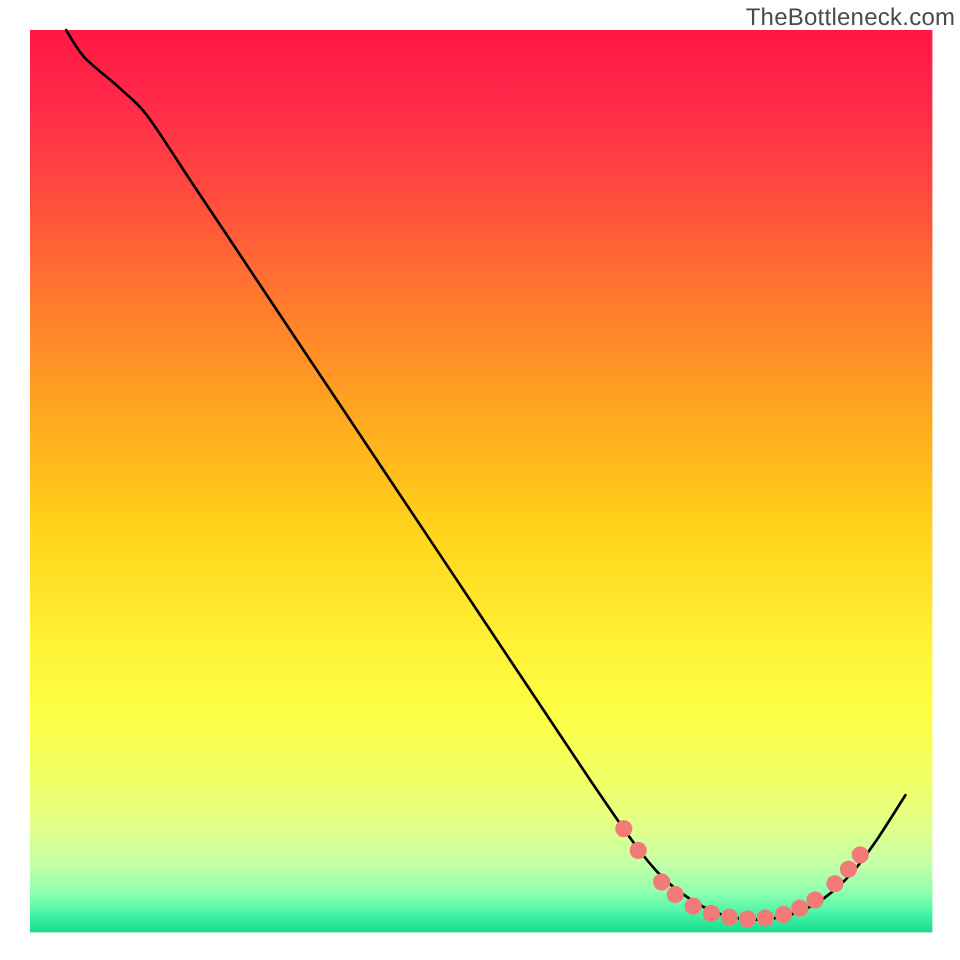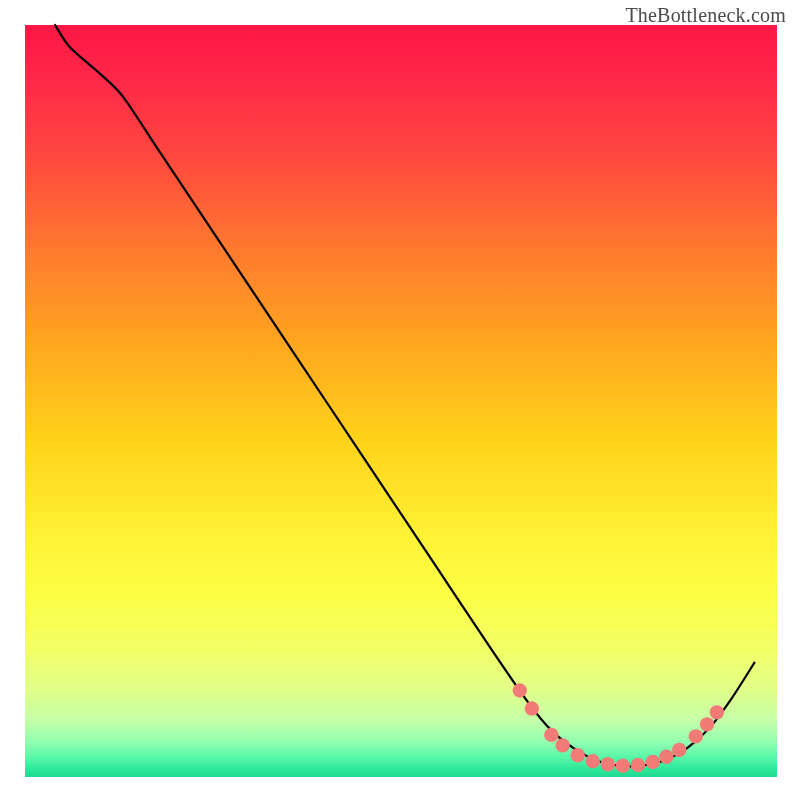--- a/index.html
+++ b/index.html
@@ -12,27 +12,27 @@
     font-family: Arial, Helvetica, sans-serif;
   }
   .chart-container {
     position: relative;
     width: 800px;
     height: 800px;
   }
   .watermark {
     position: absolute;
     top: 4px;
-    right: 14px;
+    right: 4px;
     font-size: 20px;
     font-weight: 500;
     color: #4a4a4a;
     letter-spacing: 0.2px;
     z-index: 10;
-    font-family: Liberation Serif, serif;
+    font-family: Liberation Sans, sans-serif;
   }
   svg {
     display: block;
   }
 </style>
 </head>
 <body>
 
 <div class="chart-container">
   <div class="watermark">TheBottleneck.com</div>

